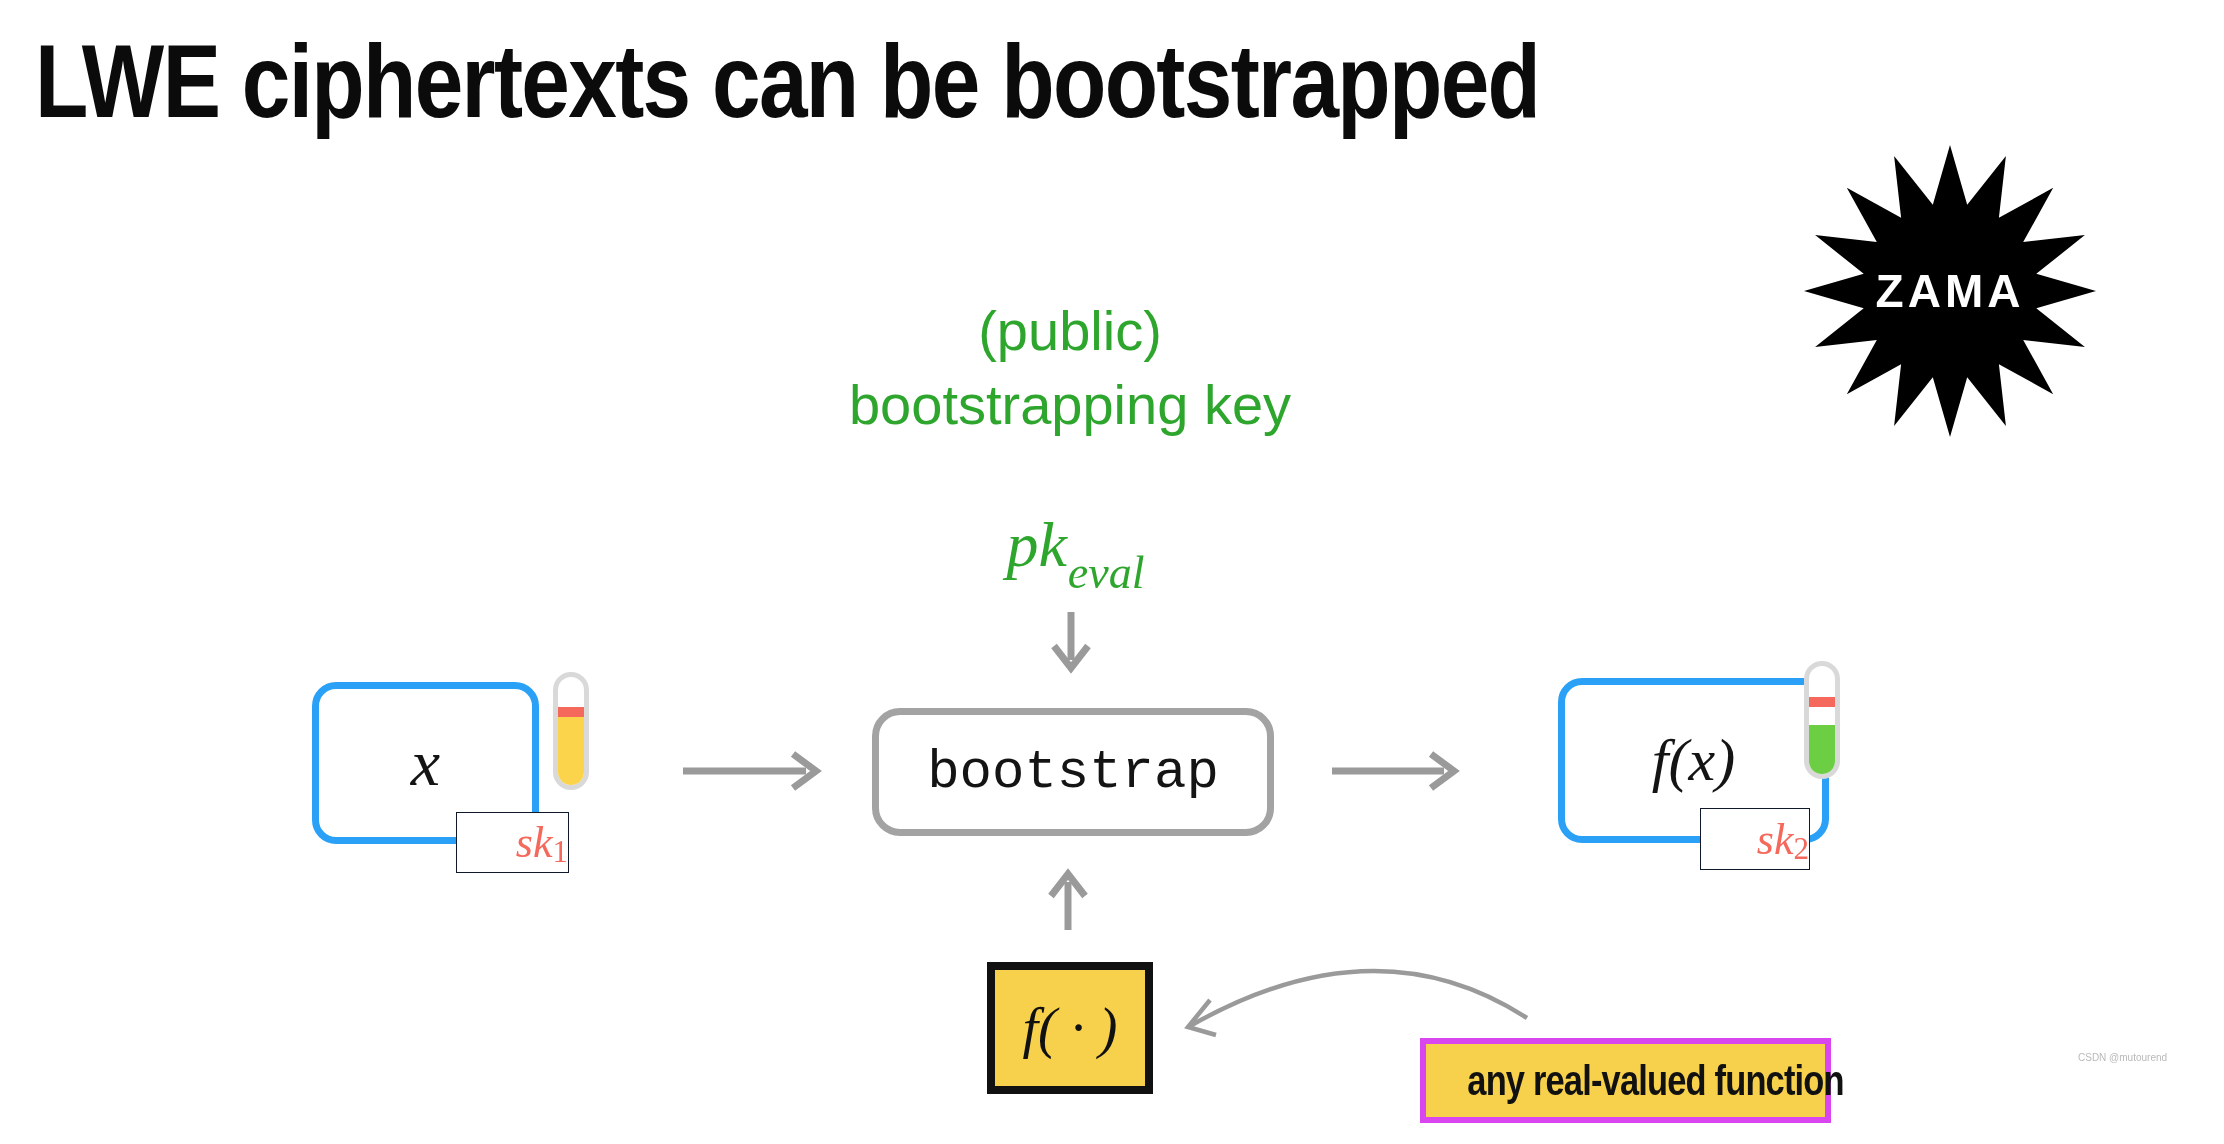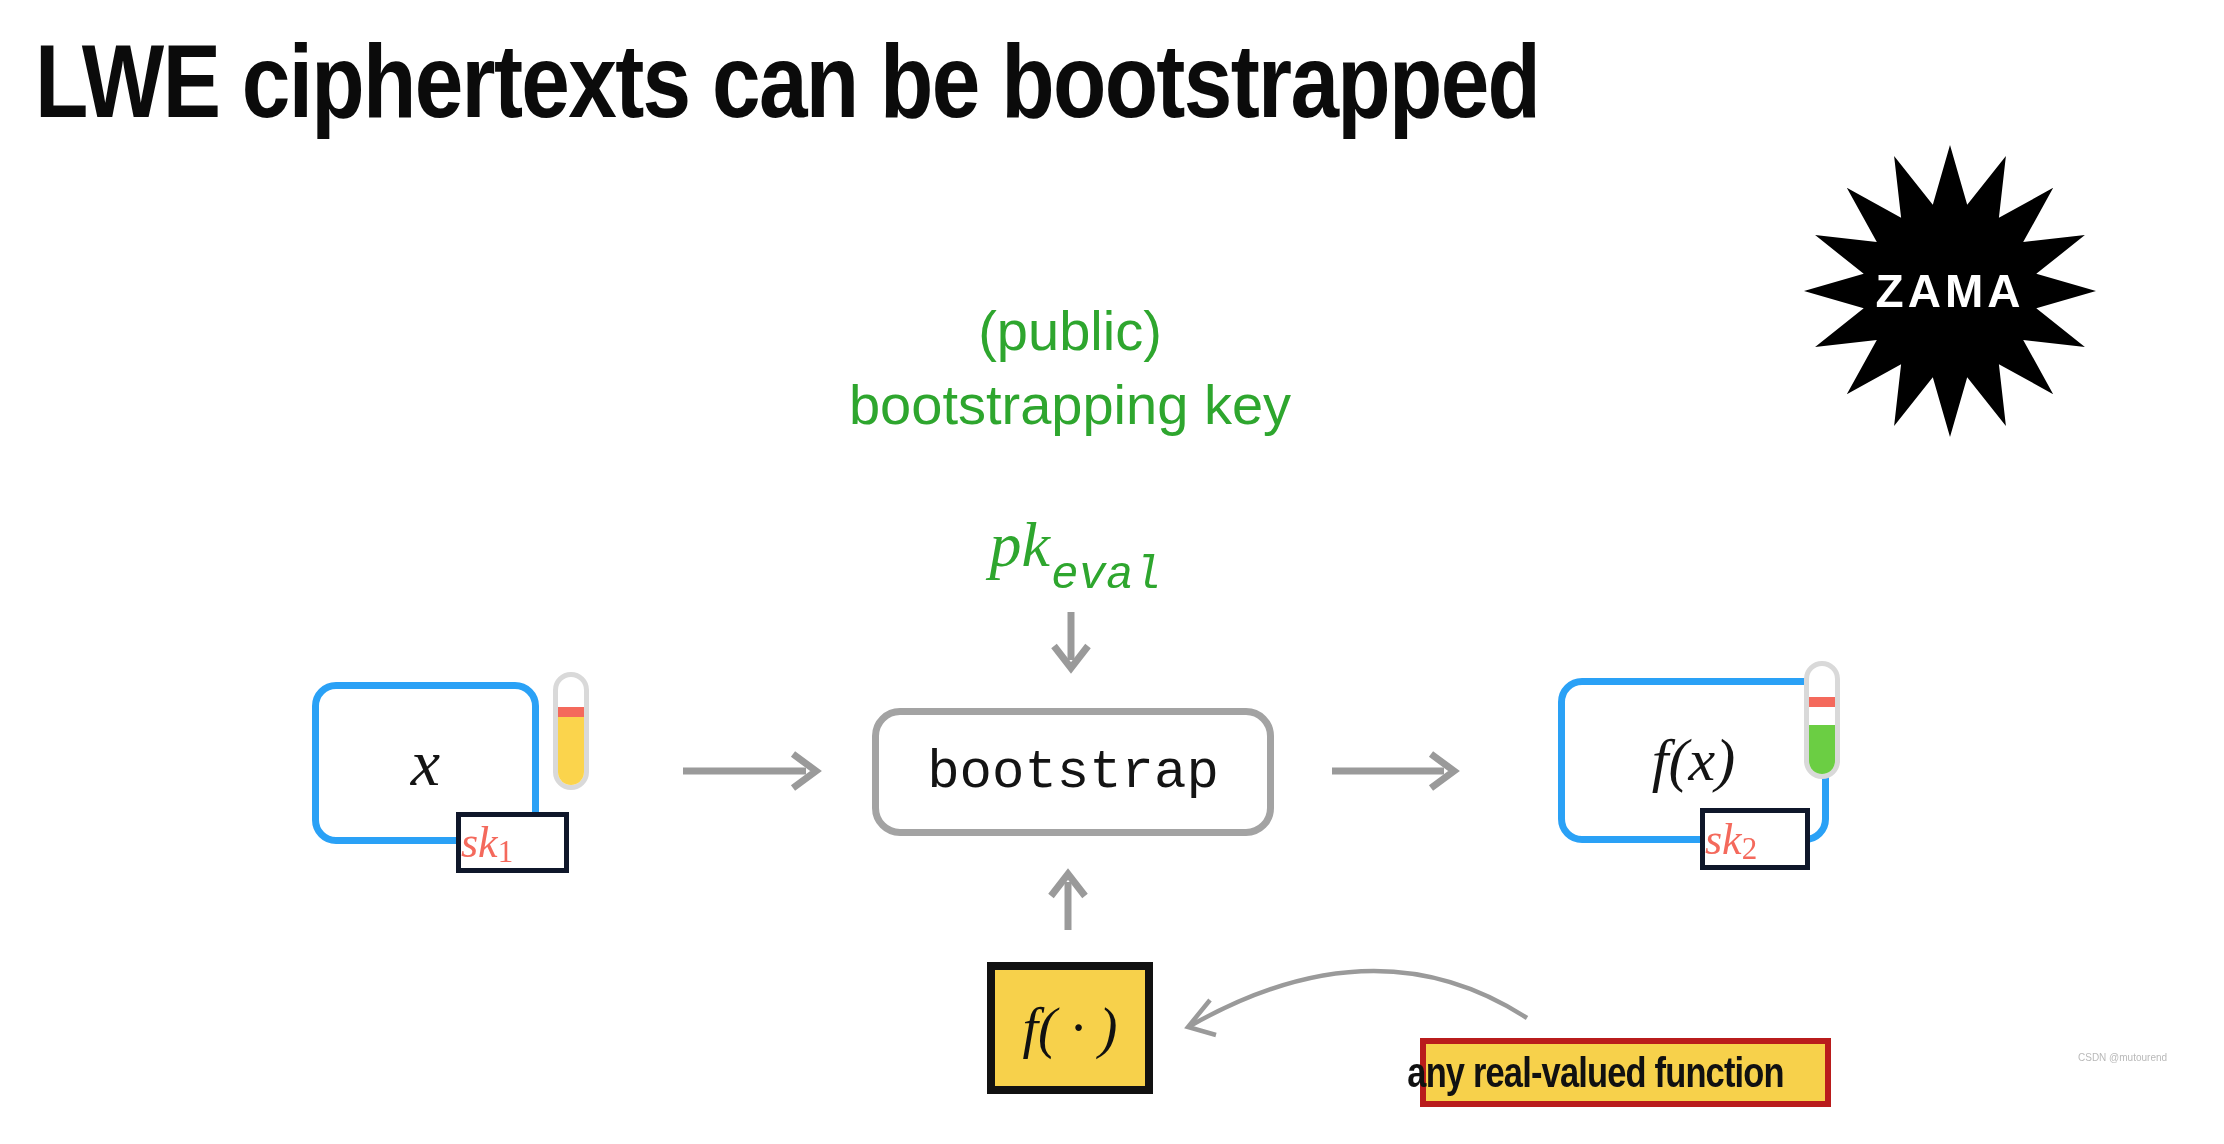--- a/index.html
+++ b/index.html
@@ -23,21 +23,21 @@
   }
   
   .bk-text{
     position:absolute;left:720px;top:294px;width:700px;text-align:center;
     color:#2ea62e;font-size:56px;line-height:74px;font-weight:normal;
   }
   .pk-symbol{
     position:absolute;left:875px;top:508px;width:400px;text-align:center;
     color:#2ea62e;font-family:"Liberation Serif",serif;font-style:italic;font-size:64px;
   }
-  .pk-symbol sub{font-size:46px;line-height:0;position:relative;top:0.18em;left:0.02em;font-family:Liberation Mono, monospace;}
+  .pk-symbol sub{font-size:46px;line-height:0;position:relative;top:0.18em;left:0.02em;}
   
   .arrows{position:absolute;left:0;top:0;width:2224px;height:1144px;pointer-events:none;}
   .arrows path,.arrows polyline,.arrows line{fill:none;stroke:#9a9a9a;}
   
   .ct-box{
     position:absolute;box-sizing:border-box;background:#fff;
     border:7px solid #2aa1f6;border-radius:24px;
     display:flex;align-items:center;justify-content:center;
   }
   .ct-box .math{font-family:"Liberation Serif",serif;font-style:italic;color:#141414;}
@@ -47,22 +47,22 @@
   #output-box .math{font-size:60px;}
   
   .bootstrap-box{
     position:absolute;left:872px;top:708px;width:402px;height:128px;box-sizing:border-box;
     background:#fff;border:7px solid #a3a3a3;border-radius:28px;
     display:flex;align-items:center;justify-content:center;
     font-size:54px;color:#141414;font-family:Liberation Mono, monospace;
   }
   
   .key-badge{
-    position:absolute;box-sizing:border-box;background:#fff;border:5px solid #0f172a;
-    display:flex;align-items:center;justify-content:flex-start;
+    position:absolute;box-sizing:border-box;background:#fff;border:1px solid #0f172a;
+    display:flex;align-items:center;justify-content:flex-end;
     font-family:"Liberation Serif",serif;font-style:italic;color:#f4695c;font-size:44px;
   }
   .key-badge sub{font-size:31px;line-height:0;position:relative;top:0.32em;font-style:normal;
     font-family:"Liberation Serif",serif;}
   #input-key{left:456px;top:812px;width:113px;height:61px;}
   #output-key{left:1700px;top:808px;width:110px;height:62px;}
   
   .vial{
     position:absolute;width:36px;height:118px;box-sizing:border-box;background:#fff;
     border:5px solid #d9d9d9;border-radius:18px;overflow:hidden;
@@ -77,23 +77,23 @@
   #vial-fresh .fill{top:59px;background:#6bce43;}
   
   .fn-box{
     position:absolute;left:987px;top:962px;width:166px;height:132px;box-sizing:border-box;
     background:#f7d14b;border:8px solid #111111;
     display:flex;align-items:center;justify-content:center;
     font-family:"Liberation Serif",serif;font-style:italic;font-size:56px;color:#111;
   }
   
   .note-box{
-    position:absolute;left:1420px;top:1038px;width:411px;height:69px;box-sizing:border-box;
-    background:#f7d14b;border:6px solid #b91c1c;
-    display:flex;align-items:center;justify-content:flex-end;
+    position:absolute;left:1420px;top:1038px;width:411px;height:85px;box-sizing:border-box;
+    background:#f7d14b;border:6px solid #d946ef;
+    display:flex;align-items:center;justify-content:flex-start;
   }
   .note-box span{
     font-size:42px;font-weight:bold;color:#111;white-space:nowrap;letter-spacing:-1px;
     transform:scaleX(0.82);transform-origin:center;
   }
   
   .watermark{
     position:absolute;left:2078px;top:1052px;font-size:10px;color:#b9b9b9;white-space:nowrap;
   }
 </style>

